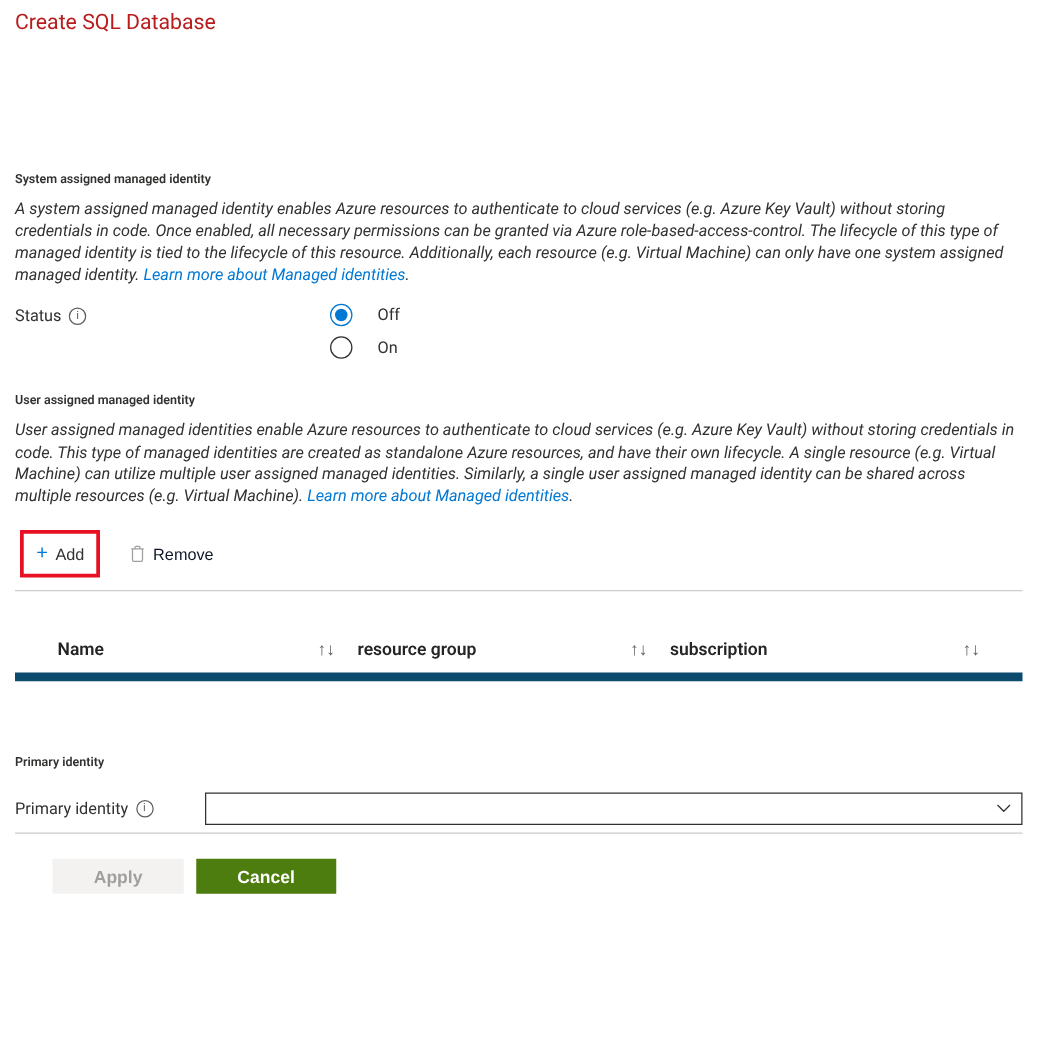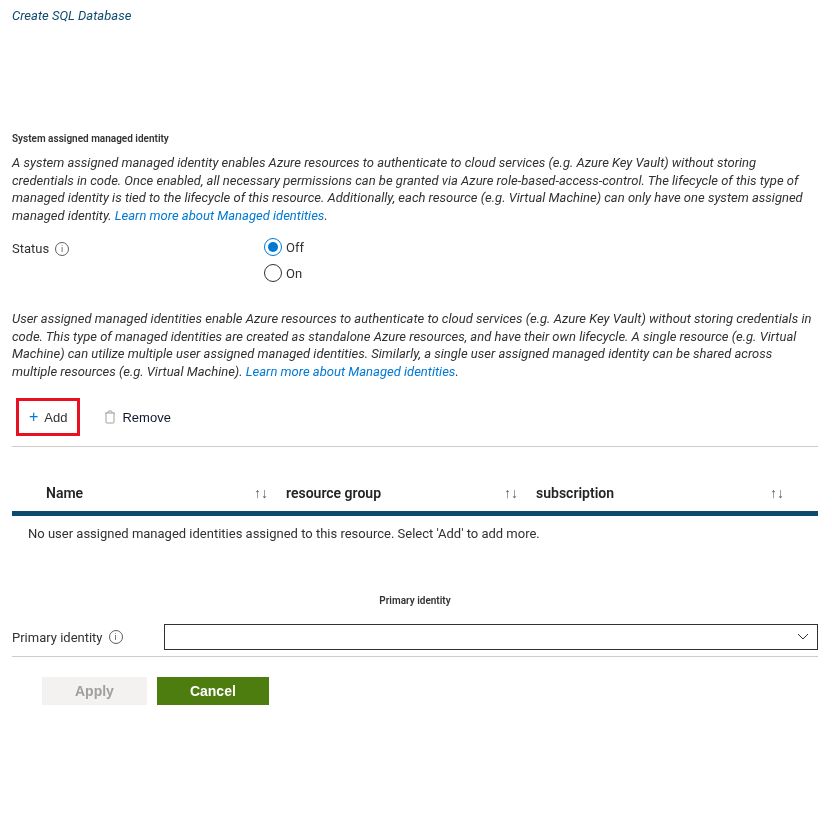--- a/index.html
+++ b/index.html
@@ -7,36 +7,36 @@
       font-family: "Segoe UI", -apple-system, BlinkMacSystemFont, Roboto, "Helvetica Neue", sans-serif;
       font-size: 13px;
       color: #323130;
       background: #ffffff;
       width: 832px;
       padding: 6px 14px 14px 12px;
     }
     .header { margin-bottom: 110px; }
     .header-row { display: flex; align-items: center; }
     .page-title { font-size: 25px; font-weight: 600; color: #242424; }
-    .page-subtitle { font-size: 13px; color: #0c4a6e; margin-top: 2px; font-style: italic; }
+    .page-subtitle { font-size: 17px; color: #b91c1c; margin-top: 2px; }
     .more-dots { font-size: 16px; color: #605E5C; margin-left: 160px; letter-spacing: 2px; cursor: pointer; }
     .section-heading { font-size: 10px; font-weight: 600; color: #323130; margin-bottom: 10px; }
     .section-desc { font-size: 13px; line-height: 1.35; color: #323130; margin-bottom: 14px; font-style: italic; }
     .section-desc a, .link { color: #0078D4; text-decoration: none; }
     .field-row { display: flex; align-items: flex-start; margin-bottom: 28px; }
-    .field-label { width: 252px; display: flex; align-items: center; color: #323130; font-size: 13px; padding-top: 3px; }
+    .field-label { width: 252px; display: flex; align-items: flex-start; color: #323130; font-size: 13px; padding-top: 3px; }
     .info-icon {
       width: 14px; height: 14px;
       border: 1px solid #605E5C; border-radius: 50%;
       display: inline-flex; align-items: center; justify-content: center;
       font-size: 9px; color: #605E5C;
       margin-left: 6px;
     }
     .radio-group { display: flex; flex-direction: column; gap: 8px; }
-    .radio-option { display: flex; align-items: center; gap: 4px; cursor: pointer; }
+    .radio-option { display: flex; align-items: center; gap: 20px; cursor: pointer; }
     .radio-circle {
       width: 18px; height: 18px; border-radius: 50%;
       border: 1px solid #323130;
       display: flex; align-items: center; justify-content: center;
       flex-shrink: 0;
     }
     .radio-circle.selected { border-color: #0078D4; }
     .radio-dot { width: 10px; height: 10px; border-radius: 50%; background: #0078D4; }
     .radio-label { font-size: 13px; color: #323130; }
     .section-block { margin-bottom: 20px; }
@@ -45,31 +45,31 @@
     .toolbar-add { color: #323130; }
     .toolbar-remove { color: #0f172a; }
     .add-highlight { border: 3px solid #E81123; padding: 4px 6px; display: inline-flex; }
     .plus-icon { color: #0078D4; font-size: 16px; font-weight: 400; line-height: 1; }
     .trash-icon { width: 12px; height: 14px; display: inline-block; }
     .separator { height: 1px; background: #CCCCCC; margin-top: 2px; }
 
     .table { width: 100%; margin-top: 28px; }
     .table-head {
       display: flex; align-items: flex-end;
-      border-bottom: 5px solid #0c4a6e;
+      border-bottom: 7px solid #0c4a6e;
       padding: 10px 16px 10px 34px;
     }
     .th { display: flex; align-items: center; justify-content: space-between; font-size: 14px; font-weight: 600; color: #242424; padding-right: 18px; }
     .col-name { width: 240px; }
     .col-rg { width: 250px; }
     .col-sub { flex: 1; }
     .sort-icon { color: #605E5C; font-size: 14px; display: inline-flex; gap: 0; }
     .empty-row { padding: 10px 16px; font-size: 13px; color: #323130; }
 
-    .primary-section { margin-top: 44px; text-align: center; }
+    .primary-section { margin-top: 60px; }
     .primary-field-row { display: flex; align-items: center; margin-top: 18px; margin-bottom: 6px; }
     .primary-label { width: 152px; display: flex; align-items: center; font-size: 13px; }
     .dropdown {
       flex: 1;
       height: 26px;
       border: 1px solid #323130;
       background: #fff;
       display: flex;
       align-items: center;
       justify-content: flex-end;
@@ -114,20 +114,21 @@
       </div>
       <div class="radio-option">
         <span class="radio-circle"></span>
         <span class="radio-label">On</span>
       </div>
     </div>
   </div>
 </div>
 
 <div class="section-block">
+  <div class="section-heading">User assigned managed identity</div>
   <div class="section-desc">
     <span>User assigned managed identities enable Azure resources to authenticate to cloud services (e.g. Azure Key Vault) without storing credentials in code. This type of managed identities are created as standalone Azure resources, and have their own lifecycle. A single resource (e.g. Virtual Machine) can utilize multiple user assigned managed identities. Similarly, a single user assigned managed identity can be shared across multiple resources (e.g. Virtual Machine). </span><a href="#" class="link"><span>Learn more about Managed identities</span></a><span>.</span>
   </div>
 
   <div class="toolbar">
     <span class="add-highlight">
       <button class="toolbar-btn toolbar-add">
         <span class="plus-icon">+</span>
         <span>Add</span>
       </button>
@@ -151,21 +152,20 @@
       </div>
       <div class="th col-rg">
         <span>resource group</span>
         <span class="sort-icon">↑↓</span>
       </div>
       <div class="th col-sub">
         <span>subscription</span>
         <span class="sort-icon">↑↓</span>
       </div>
     </div>
-    <div class="empty-row">No user assigned managed identities assigned to this resource. Select 'Add' to add more.</div>
   </div>
 </div>
 
 <div class="section-block primary-section">
   <div class="section-heading">Primary identity</div>
   <div class="primary-field-row">
     <div class="primary-label">
       <span>Primary identity</span>
       <span class="info-icon">i</span>
     </div>

